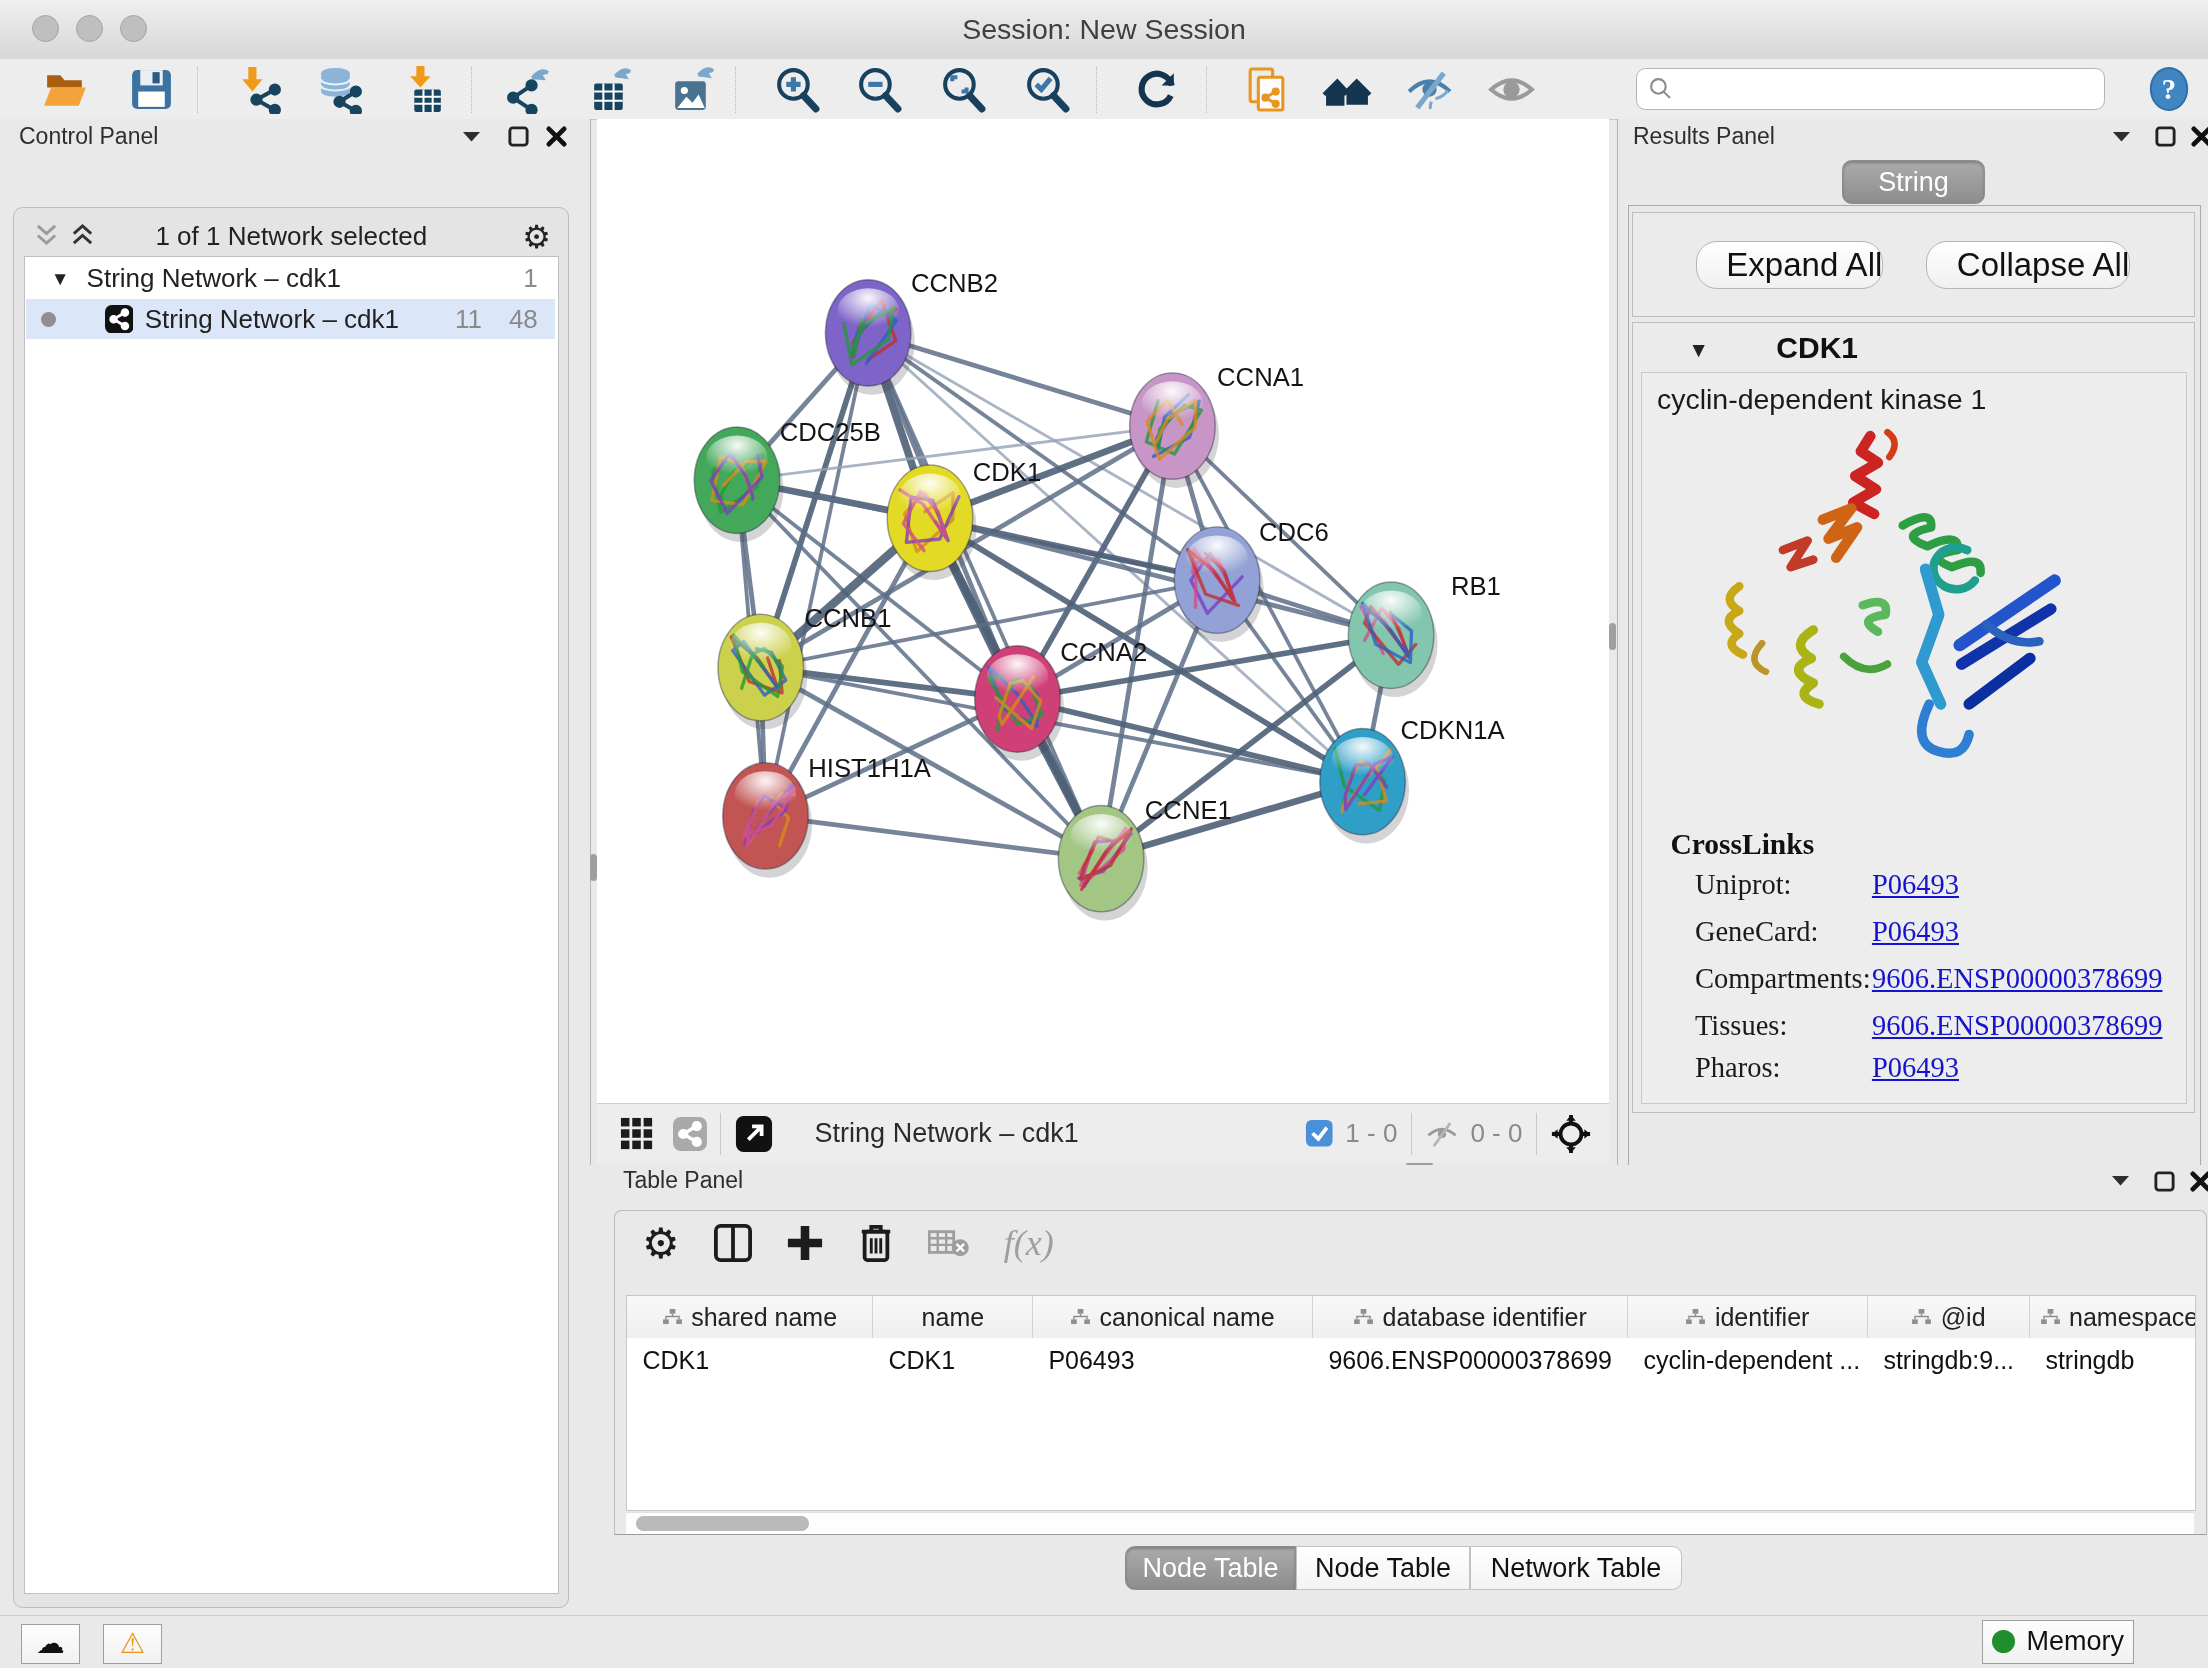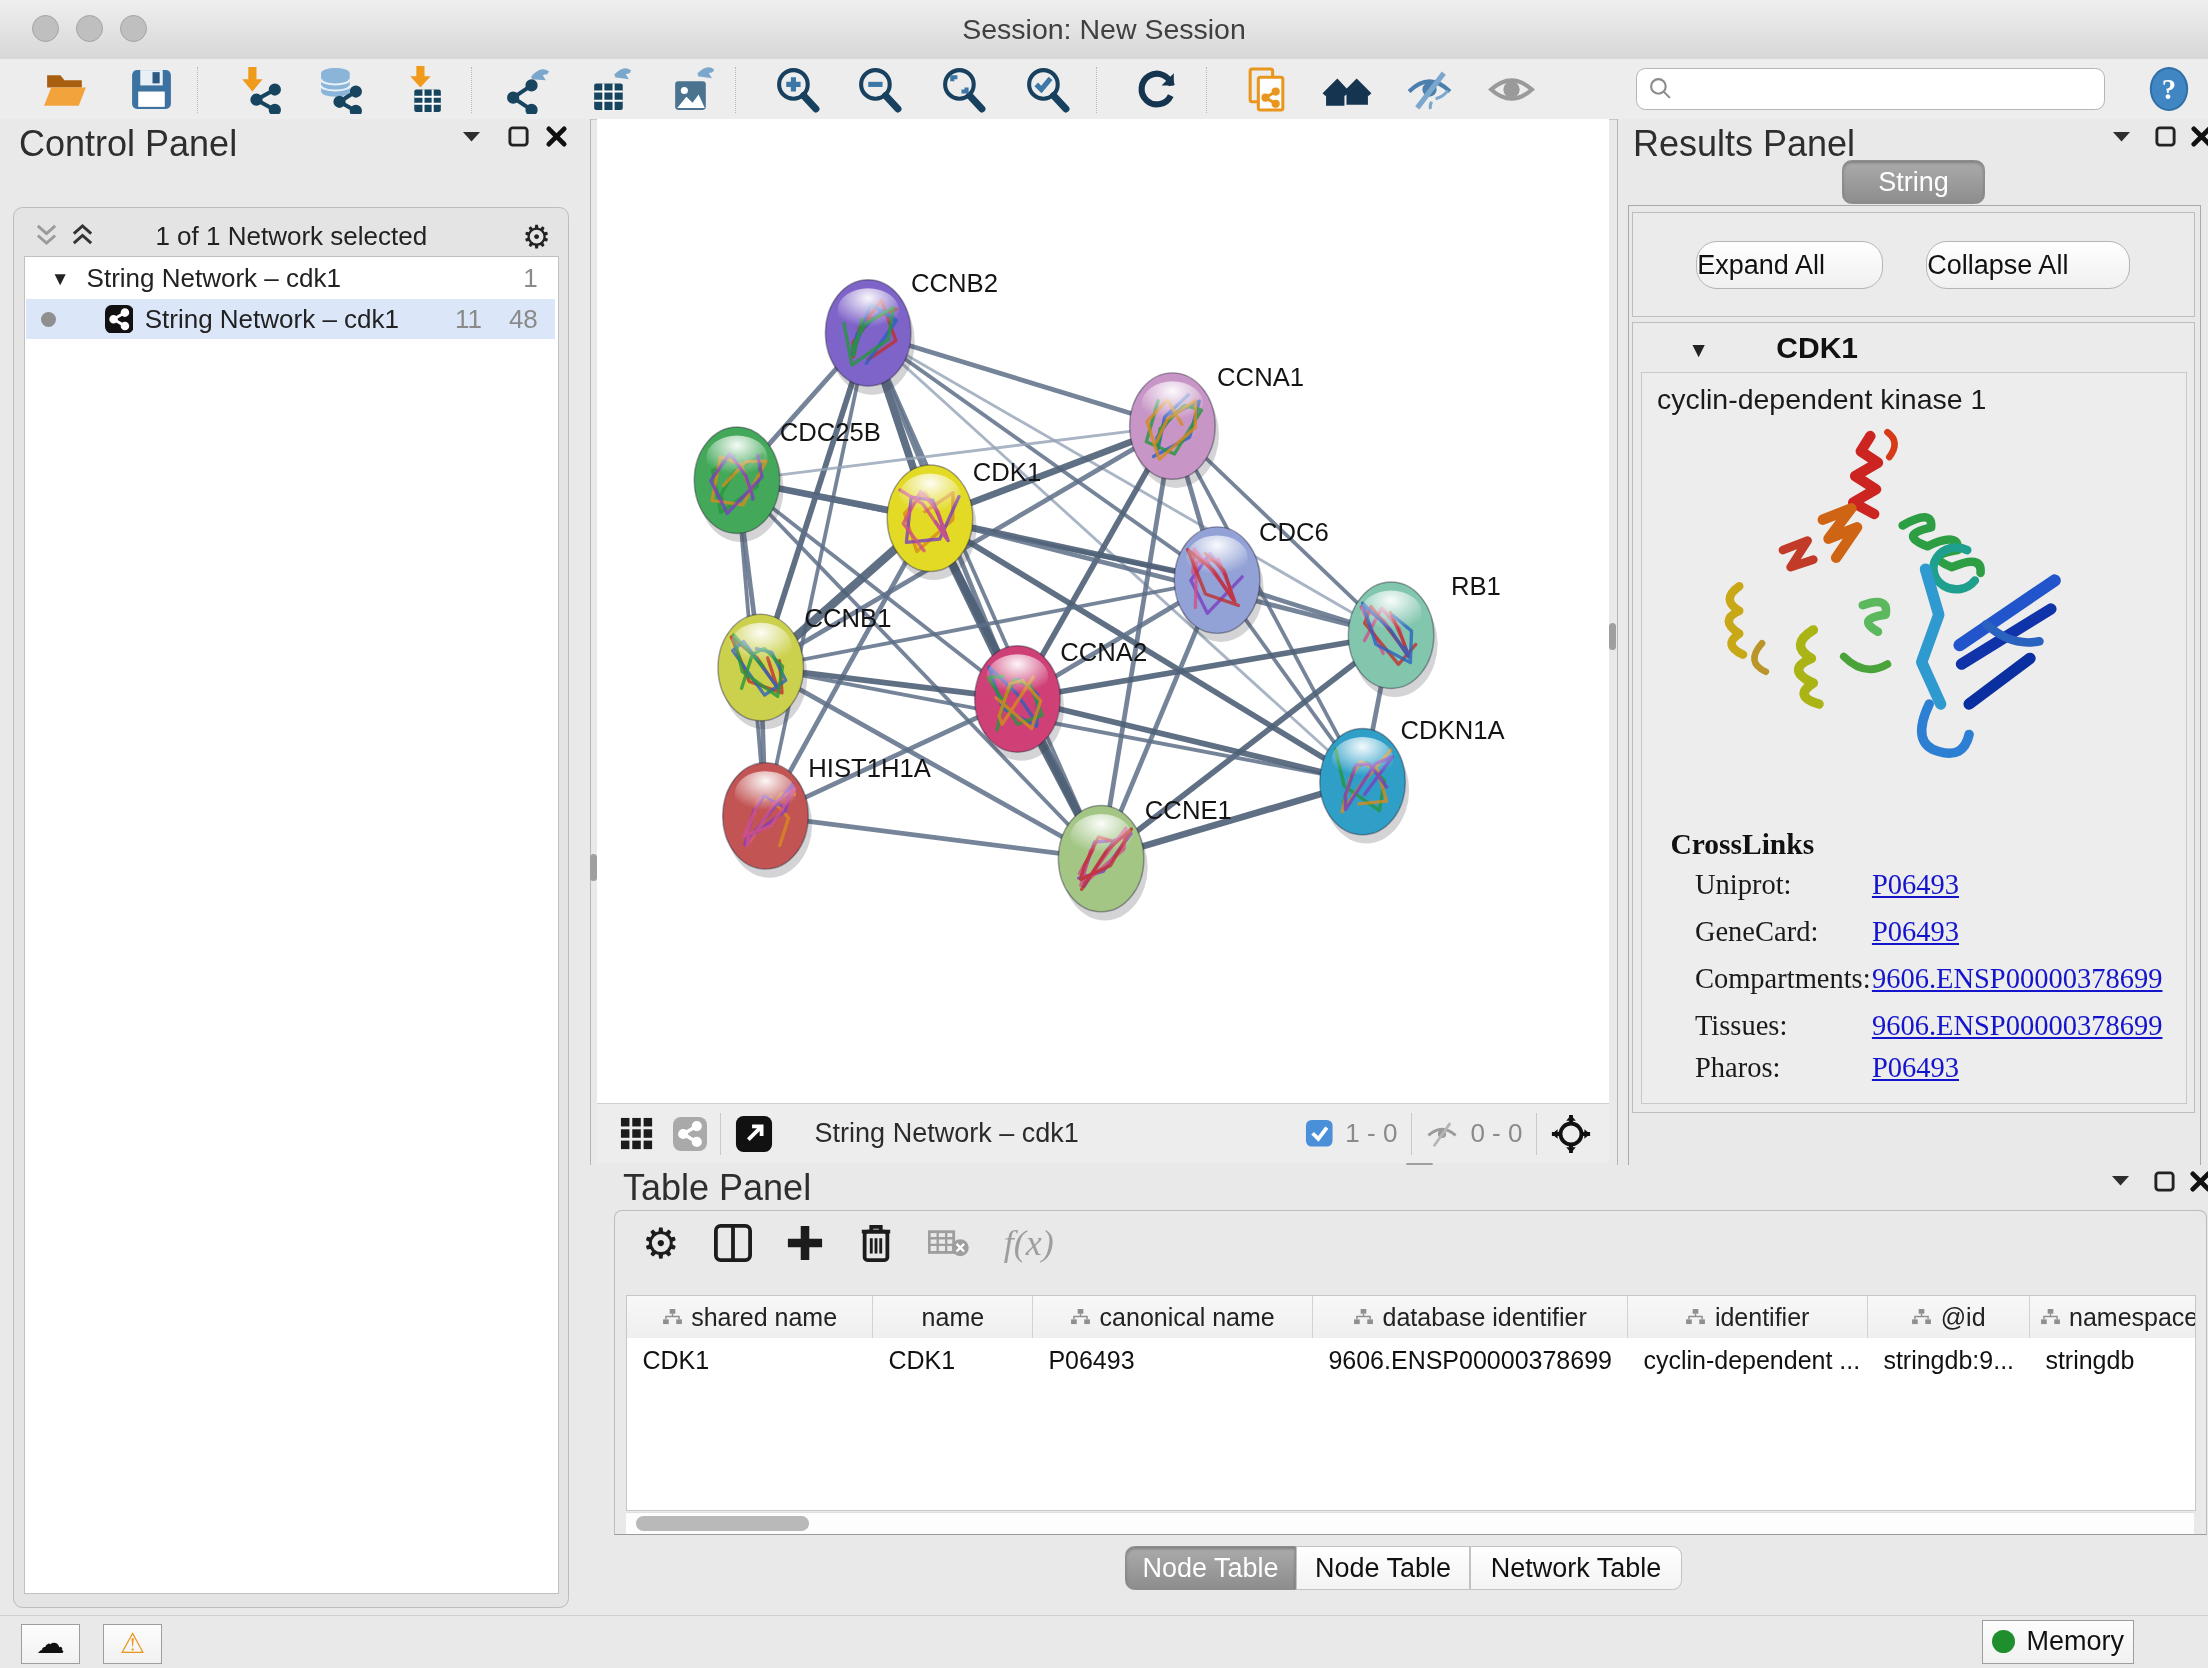--- a/index.html
+++ b/index.html
@@ -12,21 +12,21 @@
   .traffic{width:25px;height:25px;border-radius:50%;background:#bfbfbf;border:1px solid #a3a3a3;top:15px}
   #win-title{left:0;top:13.3px;width:2208px;text-align:center;font-size:28.5px;color:#404040}
   
   #main-toolbar{left:0;top:59px;width:2208px;height:60px;background:#ededed;border-bottom:1px solid #c6c6c6}
   .tb-icon{top:5.7px;width:51px;height:49px}
   .tb-sep{top:7.6px;width:0;height:46px;border-left:1.9px dotted #b9b9b9}
   #search-box{left:1636px;top:8.6px;width:469px;height:42px;background:#fff;border:1px solid #b5b5b5;
      border-radius:9.5px;display:flex;align-items:center;padding-left:11.4px;box-sizing:border-box}
   #search-input{border:none;outline:none;font-size:25px;width:399px;background:transparent;font-family:"Liberation Sans",sans-serif}
   
-  .panel-title{font-size:36px;color:#2e2e2e}
+  .panel-title{font-size:23px;color:#2e2e2e}
   .win-btn{width:32px;height:32px;display:flex;align-items:center;justify-content:center}
   .seg{height:44px;box-sizing:border-box;border:1px solid #c2c2c2;background:linear-gradient(#ffffff,#f3f3f3);
        display:flex;align-items:center;justify-content:center;font-size:27px;color:#111}
   .seg.active{background:linear-gradient(#ababab,#8d8d8d);color:#fff;border-color:#8d8d8d;
        box-shadow:inset 0 1.9px 2.9px rgba(0,0,0,.25)}
   .seg.first{border-radius:9.5px 0 0 9.5px}.seg.last{border-radius:0 9.5px 9.5px 0}
   #control-panel{left:0;top:119px;width:590px;height:1496px;background:#e9e9e9;border-right:1px solid #b6b6b6}
   #cp-box{left:13.3px;top:88px;width:554px;height:1399px;background:#e4e4e4;border:1px solid #bcbcbc;border-radius:9.5px}
   #cp-list{left:9.5px;top:48px;width:533px;height:1336px;background:#fff;border:1px solid #c0c0c0}
   .cp-row{left:1px;width:529px;height:40px;display:flex;align-items:center;font-size:26px}
@@ -34,21 +34,21 @@
   
   #network-view{left:597px;top:119px;width:1012px;height:1043px;background:#fff}
   #net-toolbar{left:0;top:984px;width:1012px;height:59px;background:#ededed;border-top:1px solid #cfcfcf;
       display:flex;align-items:center}
   .nt-sep{width:0;height:42px;border-left:1px solid #c9c9c9;margin:0 13.3px}
   
   #results-panel{left:1617px;top:119px;width:592px;height:1046px;background:#e9e9e9;border-left:1px solid #b6b6b6}
   #rp-container{left:9.5px;top:86px;width:571px;height:1033px;border:1px solid #a9a9a9;background:#e9e9e9}
   .rp-box{left:3.8px;width:561px;border:1px solid #bdbdbd;background:#ebebeb}
   .aqua-btn{border:1px solid #b5b5b5;border-radius:21px;background:linear-gradient(#ffffff,#f0f0f0);
-     font-size:27px;color:#111;display:flex;align-items:center;justify-content:flex-start}
+     font-size:33px;color:#111;display:flex;align-items:center;justify-content:flex-end}
   .serif{font-family:"Liberation Serif",serif}
   .xlink{color:#1414cc;text-decoration:underline;font-size:28.5px}
   .xlabel{font-size:28.5px;color:#1a1a1a}
   
   #table-panel{left:590px;top:1165px;width:1619px;height:450px;background:#e9e9e9}
   #tp-box{left:24px;top:45px;width:1591px;height:323px;background:#e9e9e9;border:1px solid #bdbdbd;
           border-bottom:1.9px solid #9b9b9b;border-radius:7.6px 7.6px 0 0}
   #node-table{left:11.4px;top:84px;width:1568px;height:214px;background:#fff;border:1px solid #c7c7c7;overflow:hidden}
   .th{display:flex;align-items:center;justify-content:center;gap:9.5px;font-size:25px;color:#222;
       border-right:1px solid #d2d2d2;box-sizing:border-box;height:42px;background:linear-gradient(#f8f8f8,#efefef);flex:none}

